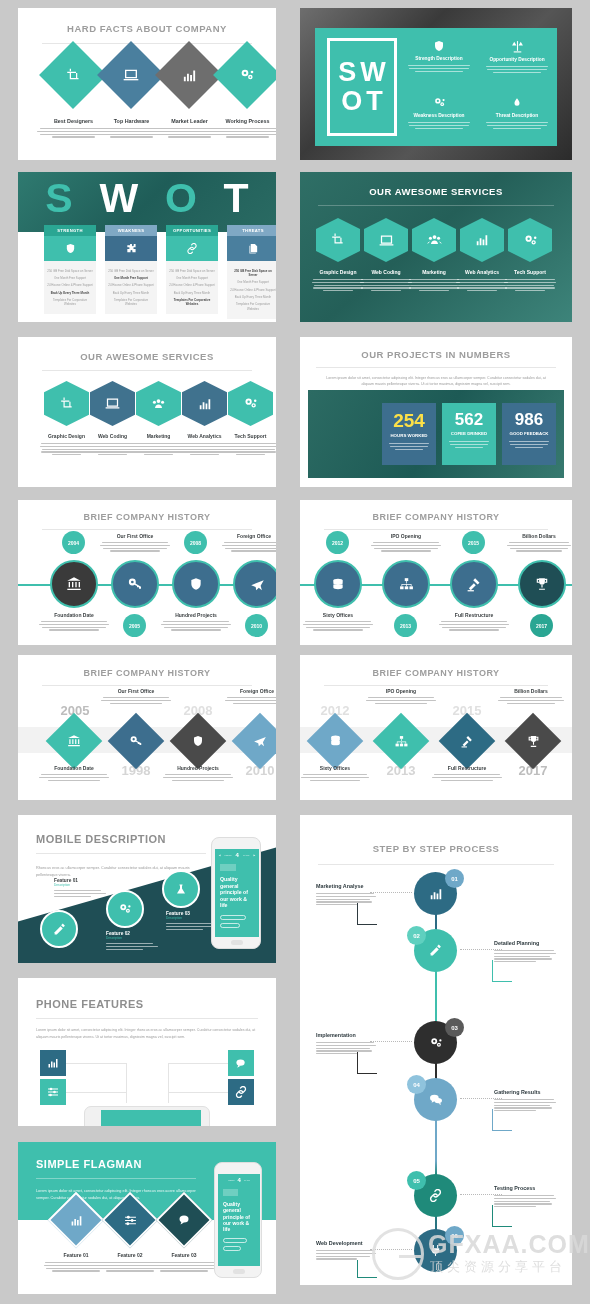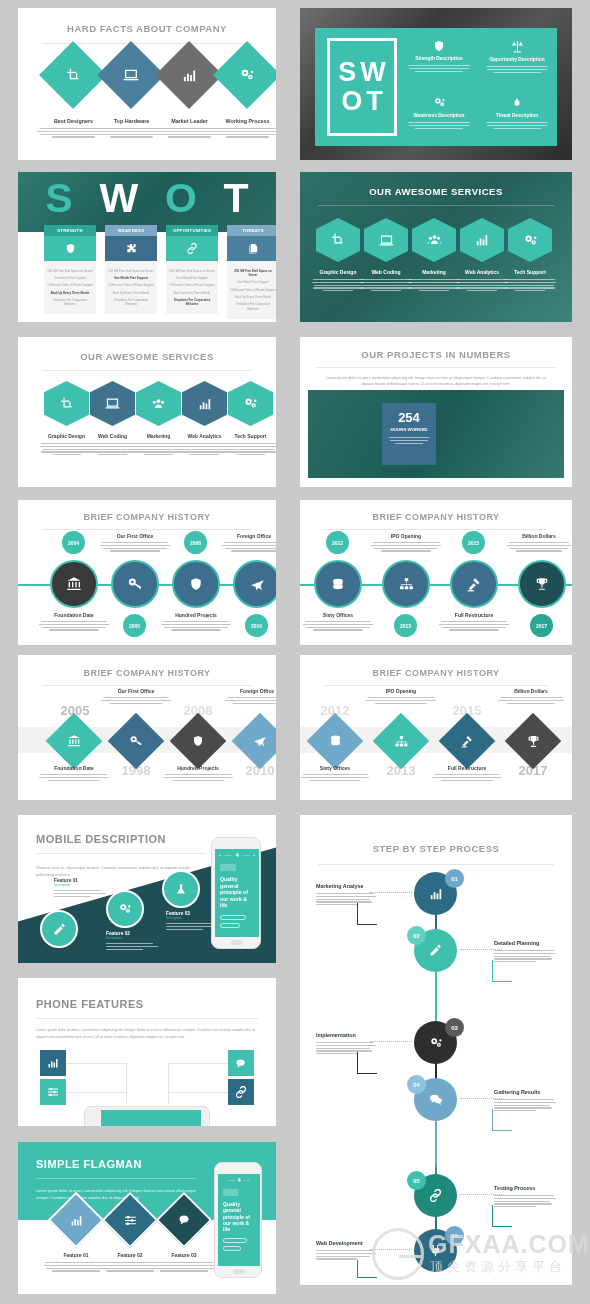--- a/index.html
+++ b/index.html
@@ -519,22 +519,40 @@
 </div>
 
 <div class="slide" style="left:300px;top:337px;width:272px;height:150px;">
   <div class="ttl" style="font-size:9.5px;margin-top:12px;">OUR PROJECTS IN NUMBERS</div>
   <div class="rule" style="margin:7px 16px 0;"></div>
   <div class="lorem" style="font-size:3.6px;margin:7px 22px 0;line-height:1.8;">Lorem ipsum dolor sit amet, consectetur adipiscing elit. Integer rhoncus eros ac ullamcorper semper. Curabitur consectetur sodales dui, at aliquam mauris pellentesque viverra. Ut at tortor maximus, dignissim magna vel, suscipit sem.</div>
 
   <div style="position:absolute;left:8px;top:53px;width:256px;height:88px;
               background:linear-gradient(120deg,#2c6b63 0%,#1d5a55 50%,#37796f 100%);">
     <div style="position:absolute;left:74px;top:13px;width:54px;height:62px;background:#3d6e8e;text-align:center;">
-      <div style="color:#ffffff;font-size:13px;font-weight:bold;margin-top:8px;line-height:1;font-family:'Liberation Sans Narrow','Liberation Sans',sans-serif;">254</div>
+      <div style="color:#fde047;font-size:19px;font-weight:bold;margin-top:8px;line-height:1;font-family:'Liberation Sans Narrow','Liberation Sans',sans-serif;">254</div>
       <div style="color:#fff;font-size:4.4px;font-weight:bold;margin-top:3px;">HOURS WORKED</div>
+      <div class="lines lt" style="margin-top:5px;padding:0 7px;">
+            <i style="width:100%"></i>
+            <i style="width:94%"></i>
+            <i style="width:72%"></i>
+          </div>
+    </div>
+    <div style="position:absolute;left:134px;top:13px;width:54px;height:62px;background:#3fbfad;text-align:center;">
+      <div style="color:#fff;font-size:17px;font-weight:bold;margin-top:8px;line-height:1;font-family:'Liberation Sans Narrow','Liberation Sans',sans-serif;">562</div>
+      <div style="color:#fff;font-size:4.4px;font-weight:bold;margin-top:3px;">COFEE DRINKED</div>
+      <div class="lines lt" style="margin-top:5px;padding:0 7px;">
+            <i style="width:100%"></i>
+            <i style="width:94%"></i>
+            <i style="width:72%"></i>
+          </div>
+    </div>
+    <div style="position:absolute;left:194px;top:13px;width:54px;height:62px;background:#3d6e8e;text-align:center;">
+      <div style="color:#fff;font-size:17px;font-weight:bold;margin-top:8px;line-height:1;font-family:'Liberation Sans Narrow','Liberation Sans',sans-serif;">986</div>
+      <div style="color:#fff;font-size:4.4px;font-weight:bold;margin-top:3px;">GOOD FEEDBACK</div>
       <div class="lines lt" style="margin-top:5px;padding:0 7px;">
             <i style="width:100%"></i>
             <i style="width:94%"></i>
             <i style="width:72%"></i>
           </div>
     </div>
   </div>
 </div>
 
 <div class="slide" style="left:18px;top:500px;width:258px;height:145px;">

